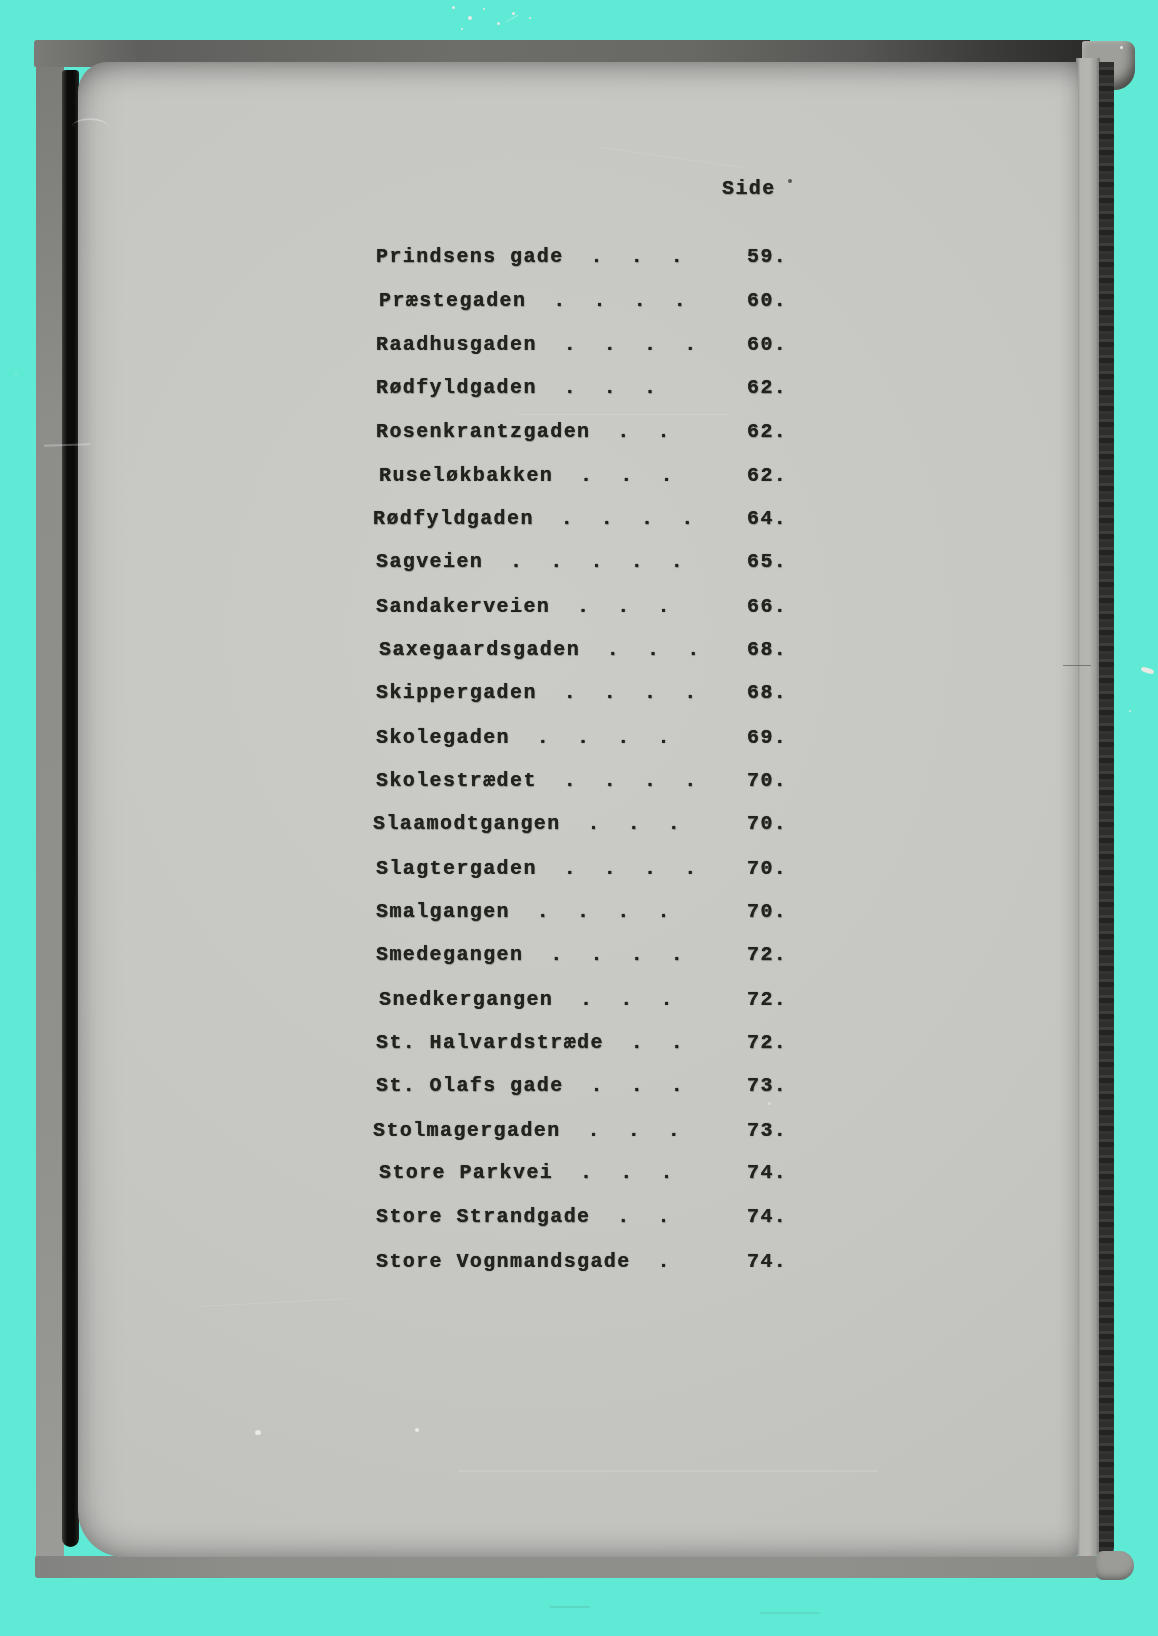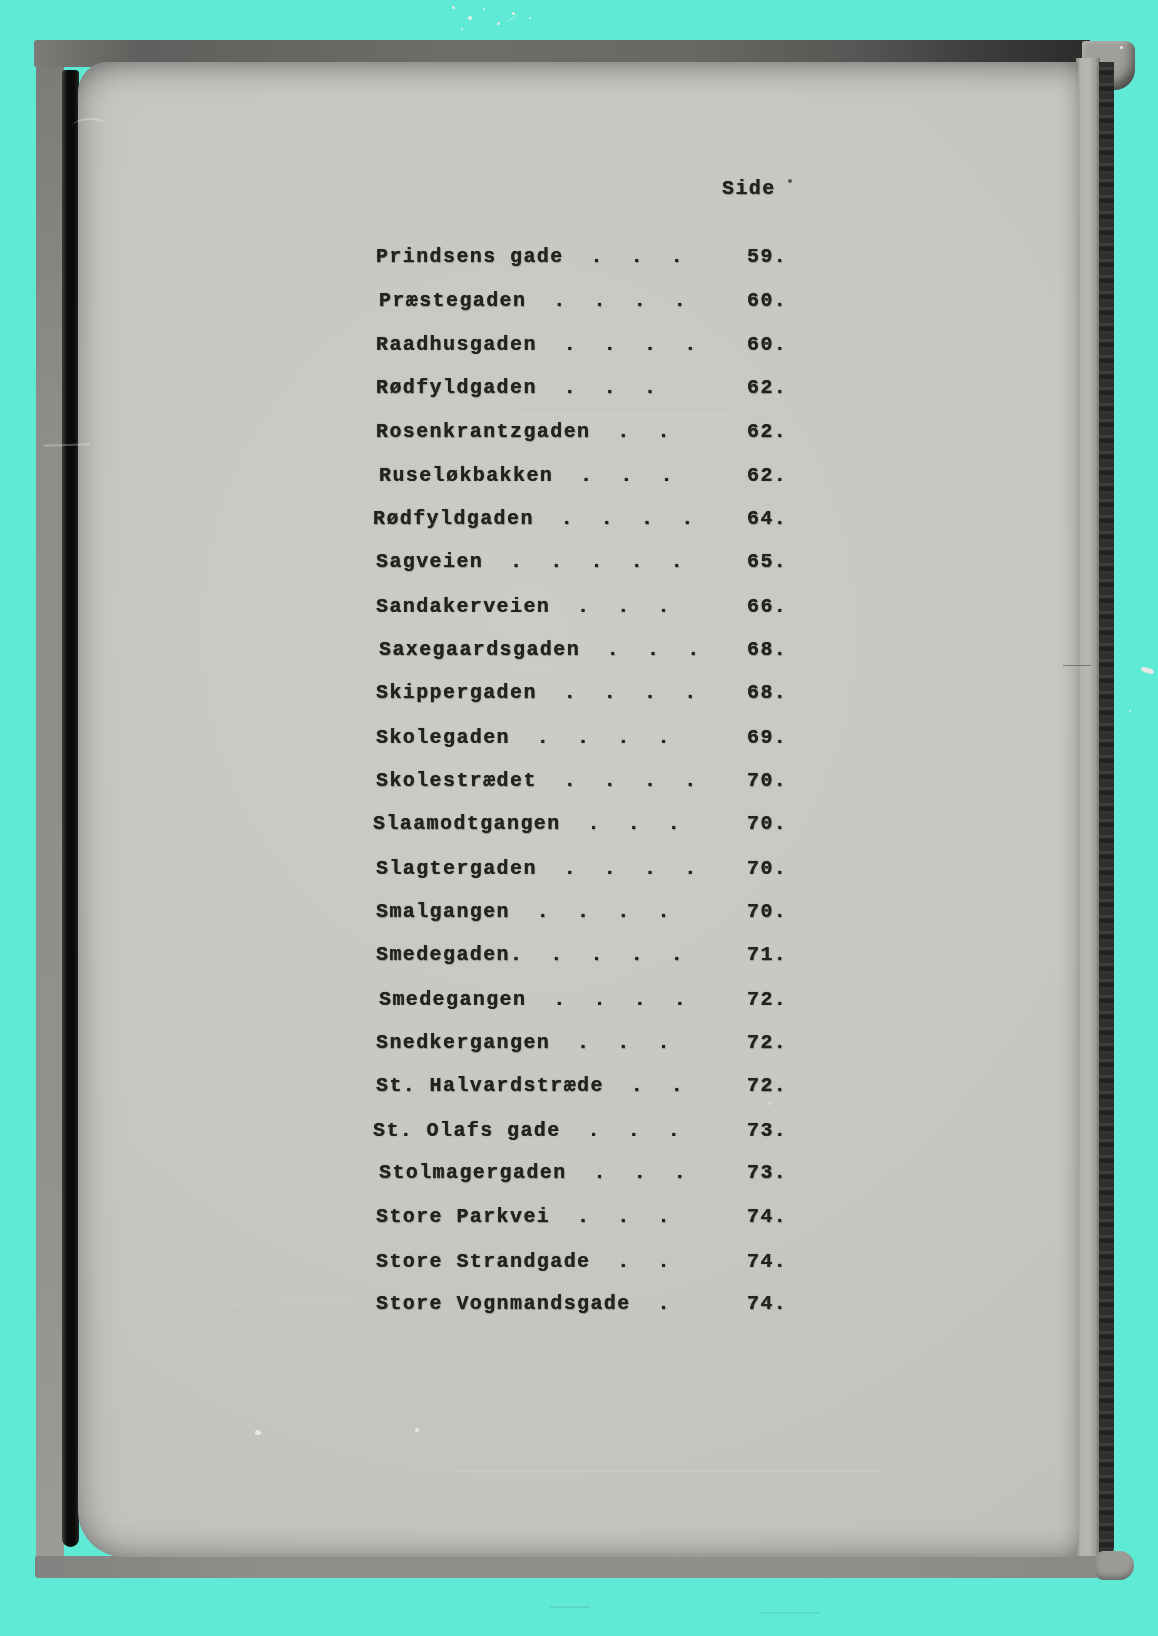--- a/index.html
+++ b/index.html
@@ -127,21 +127,20 @@
   <div class="row"><span>Skolegaden</span><span class="leader">  .  .  .  .</span><span class="num">69.</span></div>
 
   <div class="row"><span>Skolestrædet</span><span class="leader">  .  .  .  .</span><span class="num">70.</span></div>
 
   <div class="row"><span>Slaamodtgangen</span><span class="leader">  .  .  .</span><span class="num">70.</span></div>
 
   <div class="row"><span>Slagtergaden</span><span class="leader">  .  .  .  .</span><span class="num">70.</span></div>
 
   <div class="row"><span>Smalgangen</span><span class="leader">  .  .  .  .</span><span class="num">70.</span></div>
 
-  <div class="row"><span>Smedegaden.</span><span class="leader">  .  .  .  .</span><span class="num">71.</span></div>
 
   <div class="row"><span>Smedegangen</span><span class="leader">  .  .  .  .</span><span class="num">72.</span></div>
 
   <div class="row"><span>Snedkergangen</span><span class="leader">  .  .  .</span><span class="num">72.</span></div>
 
   <div class="row"><span>St. Halvardstræde</span><span class="leader">  .  .</span><span class="num">72.</span></div>
 
   <div class="row"><span>St. Olafs gade</span><span class="leader">  .  .  .</span><span class="num">73.</span></div>
 
   <div class="row"><span>Stolmagergaden</span><span class="leader">  .  .  .</span><span class="num">73.</span></div>

